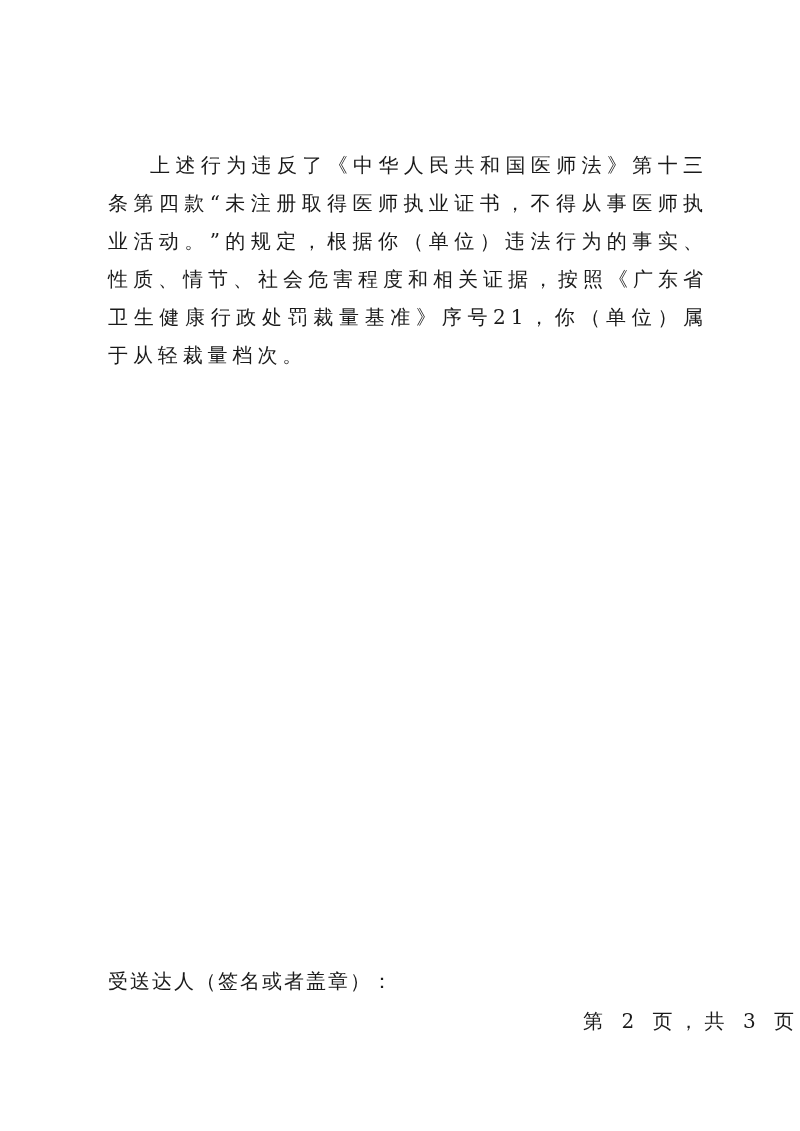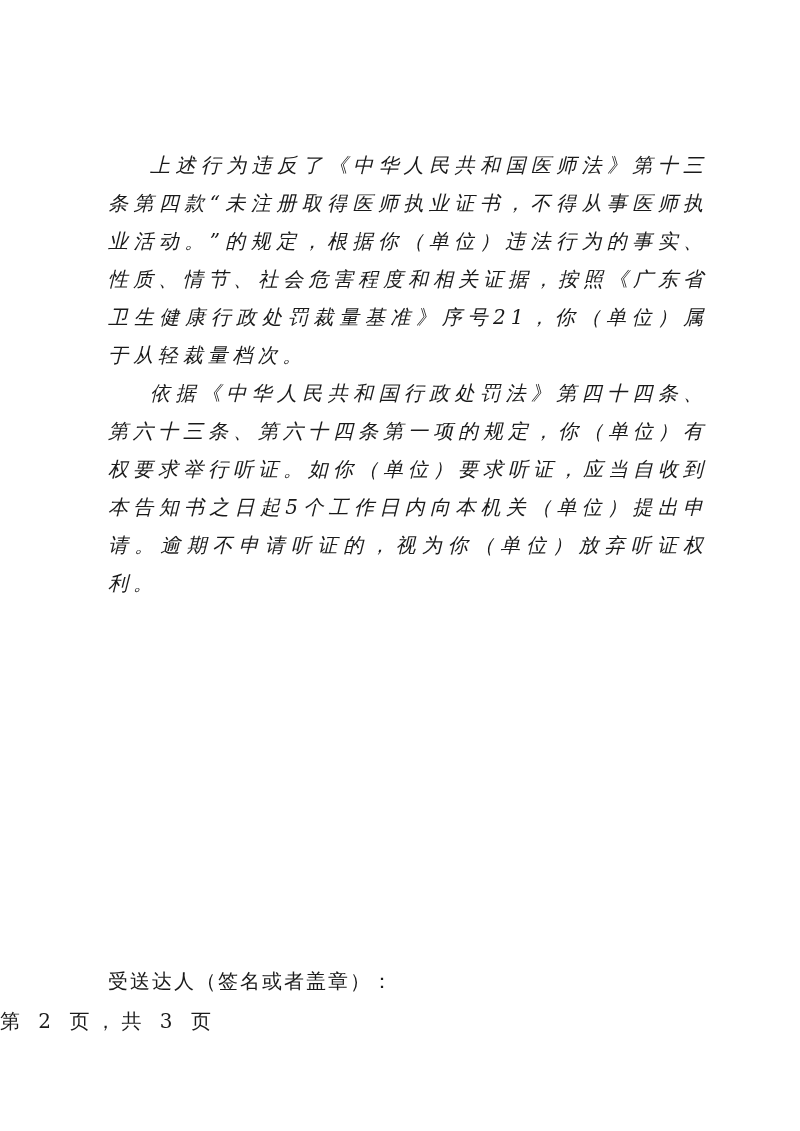--- a/index.html
+++ b/index.html
@@ -1,38 +1,37 @@
 <!DOCTYPE html>
 <html><head>
 <meta charset="utf-8">
 <style>
   html, body { margin: 0; padding: 0; background: #ffffff; }
   body { width: 800px; height: 1131px; position: relative; overflow: hidden;
          font-family: "DejaVu Serif", "Liberation Serif", serif; color: #1a1a1a; }
   .page { position: absolute; left: 0; top: 0; width: 800px; height: 1131px; background: #fff; }
-  .body-text { position: absolute; left: 108px; top: 146px; width: 600px; font-style: italic; }
+  .body-text { position: absolute; left: 108px; top: 146px; width: 600px; }
   .para { margin: 0; font-size: 20px; line-height: 38px; text-indent: 42px;
           text-align: justify; text-justify: inter-character; letter-spacing: 4.9px; }
   .signature-row { position: absolute; left: 108px; top: 962px; width: 600px; height: 38px;
                    font-size: 20px; line-height: 38px; letter-spacing: 2px; }
   .sig-label { position: absolute; left: 0; top: 0; }
   .sig-date { position: absolute; right: 0; top: 0; word-spacing: 0; }
   .sig-date span { display: inline-block; }
   .d-year { margin-right: 34px; }
   .d-month { margin-right: 34px; }
-  .footer { position: absolute; left: 0; top: 1002px; width: 800px; text-align: left;
+  .footer { position: absolute; left: 0; top: 1002px; width: 800px; text-align: right;
             font-size: 20px; line-height: 38px; letter-spacing: 6px; }
 </style>
 </head>
 <body>
 
 <div class="page">
   <div class="body-text">
     <p class="para">上述行为违反了《中华人民共和国医师法》第十三条第四款“未注册取得医师执业证书，不得从事医师执业活动。”的规定，根据你（单位）违法行为的事实、性质、情节、社会危害程度和相关证据，按照《广东省卫生健康行政处罚裁量基准》序号21，你（单位）属于从轻裁量档次。</p>
-    <p class="para">依据《中华人民共和国行政处罚法》第四十四条、第六十三条、第六十四条第一项的规定，你（单位）有权要求举行听证。如你（单位）要求听证，应当自收到本告知书之日起5个工作日内向本机关（单位）提出申请。逾期不申请听证的，视为你（单位）放弃听证权利。</p>
   </div>
 
   <div class="signature-row">
     <span class="sig-label">受送达人（签名或者盖章）：</span>
   </div>
 
   <div class="footer">第 2 页，共 3 页</div>
 </div>
 
 </body></html>

